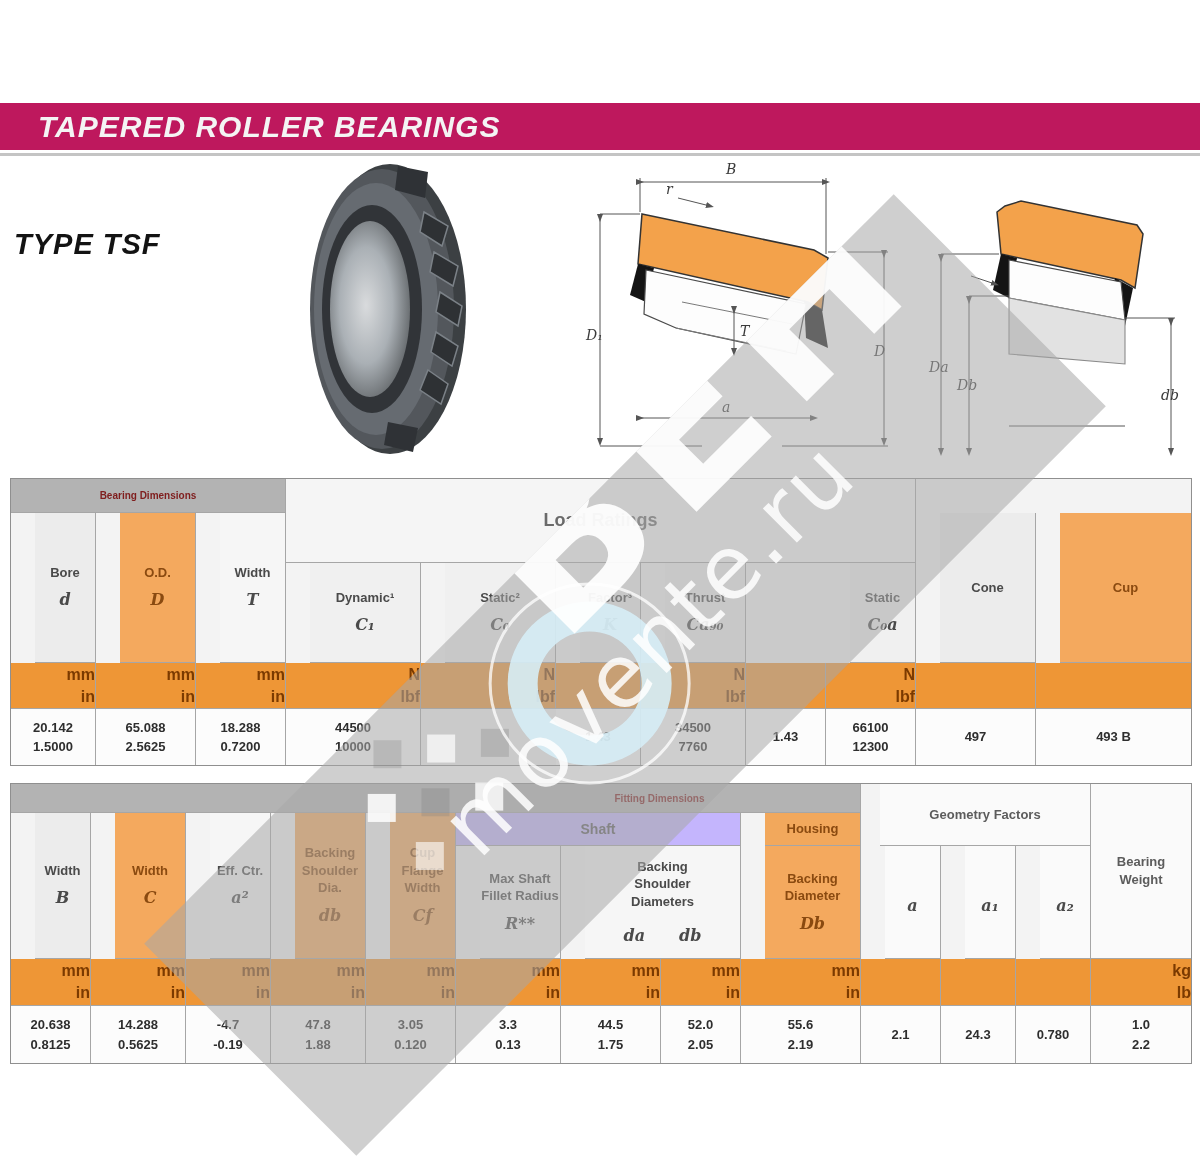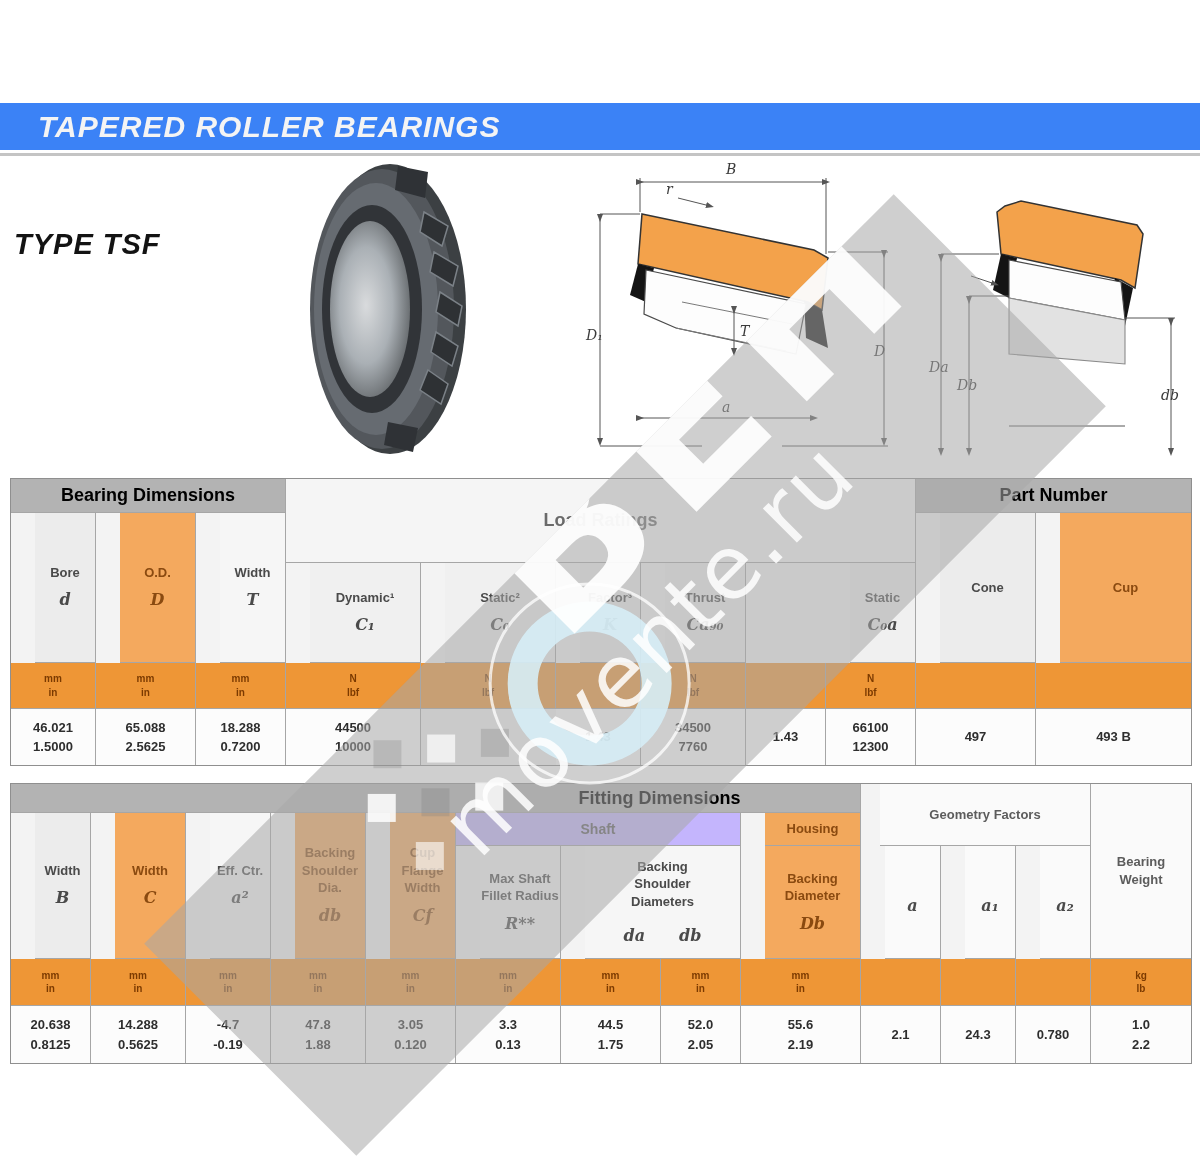--- a/index.html
+++ b/index.html
@@ -1,44 +1,44 @@
 <!DOCTYPE html>
 <html><head>
 <meta charset="utf-8">
 <style>
   html,body{margin:0;padding:0;background:#ffffff;}
   #page{position:relative;width:1200px;height:1165px;background:#ffffff;overflow:hidden;
         font-family:"Liberation Sans",sans-serif;}
   
-  #titlebar{position:absolute;left:0;top:103px;width:1200px;height:47px;background:#3b82f6;
+  #titlebar{position:absolute;left:0;top:103px;width:1200px;height:47px;background:#be185d;
             display:flex;align-items:center;}
   #titlebar span{color:#f4f4f4;font-style:italic;font-weight:bold;font-size:30px;
                  letter-spacing:1px;margin-left:38px;white-space:nowrap;}
   #rule{position:absolute;left:0;top:153px;width:1200px;height:3px;background:#c4c4c4;}
   #type-label{position:absolute;left:14px;top:180px;font-weight:bold;font-style:italic;
               font-size:29px;color:#131313;letter-spacing:1px;margin-top:48px;}
   
   .tbl{position:absolute;display:grid;border:1px solid #8f8f8f;background:#f3f3f3;}
   #t1{left:10px;top:478px;width:1180px;height:286px;
       grid-template-columns:85px 100px 90px 135px 135px 85px 105px 80px 90px 120px 155px;
       grid-template-rows:34px 50px 100px 46px 56px;}
   #t2{left:10px;top:783px;width:1180px;height:279px;
       grid-template-columns:80px 95px 85px 95px 90px 105px 100px 80px 120px 80px 75px 75px 100px;
       grid-template-rows:29px 33px 113px 47px 57px;}
   .cell{box-sizing:border-box;display:flex;flex-direction:column;align-items:center;
         justify-content:center;text-align:center;overflow:hidden;}
   .br{border-right:1px solid #a6a6a6;}
   .bb{border-bottom:1px solid #a6a6a6;}
-  .gband{background:#b3b3b3;color:#000000;font-weight:bold;font-size:18px;}
+  .gband{background:#b3b3b3;color:#7f1d1d;font-weight:bold;font-size:10px;}
   .wband{background:#f5f5f5;color:#6a6a6a;font-weight:bold;font-size:18px;}
   .hcell{background:#f0f0f0;color:#4a4a4a;font-weight:bold;font-size:13px;line-height:1.35;margin-left:24px;}
   .hl{background:#f4a95e;}
   .hl .hl-txt,.hl.hcell{color:#8a4a10;}
   .sym{font-family:"DejaVu Serif",serif;font-style:italic;font-weight:bold;font-size:16px;margin-top:8px;}
-  .ucell{background:#ee9636;color:#7b3a00;font-weight:bold;font-size:10px;line-height:1.35;}
+  .ucell{background:#ee9636;color:#7b3a00;font-weight:bold;font-size:16px;line-height:1.35;align-items:flex-end;}
   .dcell{background:#fcfcfc;color:#2e2e2e;font-weight:bold;font-size:13px;line-height:1.5;}
   .shband{background:#c4b5fd;color:#5c5c5c;font-weight:bold;font-size:14px;}
   .geoband{background:#fafafa;color:#5c5c5c;font-weight:bold;font-size:13px;margin-left:19px;}
   .wtcell{background:#fafafa;color:#5c5c5c;font-weight:bold;font-size:13px;line-height:1.4;}
   .fit-label{width:100%;text-align:center;padding-left:448px;box-sizing:border-box;}
   .twin{display:flex;gap:34px;margin-top:6px;}
   
   #wm{position:absolute;left:95px;top:525px;width:1060px;height:300px;
       transform:rotate(-45deg);background:rgba(168,168,168,0.55);overflow:hidden;
       z-index:10;pointer-events:none;}
@@ -147,21 +147,20 @@
       <line x1="46" y1="108" x2="70" y2="116" marker-end="url(#ar)"></line>
     </g>
     <text class="dimtxt" x="4" y="204">Da</text>
     <text class="dimtxt" x="32" y="222">Db</text>
     <text class="dimtxt" x="236" y="232">db</text>
   </svg>
 
   <div id="t1" class="tbl">
     <div class="cell gband br bb" style="grid-column:1/4;grid-row:1/2">Bearing Dimensions</div>
     <div class="cell wband br bb" style="grid-column:4/10;grid-row:1/3">Load Ratings</div>
-    <div class="cell gband bb" style="grid-column:10/12;grid-row:1/2">Part Number</div>
 
     <div class="cell hcell br bb" style="grid-column:1/2;grid-row:2/4;background:#ececec">
       <span>Bore</span>
         <span class="sym">d</span>
     </div>
     <div class="cell hcell hl br bb" style="grid-column:2/3;grid-row:2/4">
       <span>O.D.</span>
         <span class="sym">D</span>
     </div>
     <div class="cell hcell br bb" style="grid-column:3/4;grid-row:2/4;background:#f6f6f6">
@@ -226,21 +225,21 @@
         <span></span>
       </div>
     <div class="cell ucell br bb" style="grid-column:9/10;grid-row:4/5">
         <span>N</span>
         <span>lbf</span>
       </div>
     <div class="cell ucell br bb" style="grid-column:10/11;grid-row:4/5"></div>
     <div class="cell ucell bb" style="grid-column:11/12;grid-row:4/5"></div>
 
     <div class="cell dcell br" style="grid-column:1/2;grid-row:5/6">
-        <span>46.021</span>
+        <span>20.142</span>
         <span>1.5000</span>
       </div>
     <div class="cell dcell br" style="grid-column:2/3;grid-row:5/6">
         <span>65.088</span>
         <span>2.5625</span>
       </div>
     <div class="cell dcell br" style="grid-column:3/4;grid-row:5/6">
         <span>18.288</span>
         <span>0.7200</span>
       </div>

